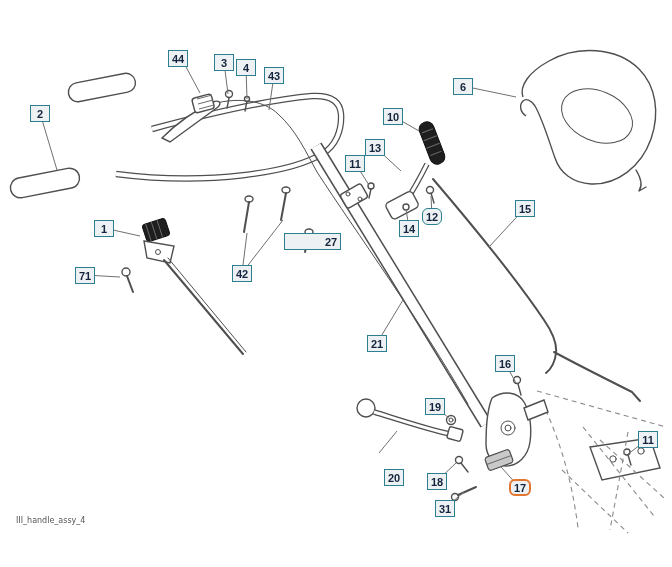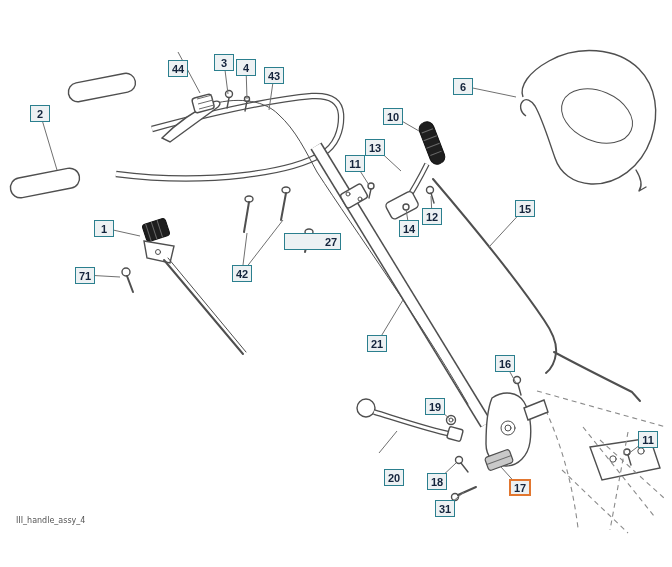--- a/index.html
+++ b/index.html
@@ -219,40 +219,40 @@
         <line x1="435" y1="406" x2="450" y2="419" class="leader"></line>
         <line x1="379" y1="453" x2="397" y2="431" class="leader"></line>
         <line x1="648" y1="439" x2="628" y2="454" class="leader"></line>
         <line x1="437" y1="481" x2="456" y2="463" class="leader"></line>
         <line x1="519" y1="487" x2="501" y2="467" class="leader"></line>
         <line x1="445" y1="508" x2="464" y2="492" class="leader"></line>
       </g>
   </svg>
 
   <div id="callout-layer">
-      <div class="callout" style="left: 168px; top: 60px; text-align: center;">44</div>
+      <div class="callout" style="left: 168px; top: 50px; text-align: center;">44</div>
       <div class="callout" style="left: 214px; top: 54px;">3</div>
       <div class="callout" style="left: 236px; top: 59px;">4</div>
       <div class="callout" style="left: 264px; top: 67px;">43</div>
       <div class="callout" style="left: 30px; top: 105px;">2</div>
       <div class="callout" style="left: 453px; top: 78px;">6</div>
       <div class="callout" style="left: 383px; top: 108px;">10</div>
       <div class="callout" style="left: 365px; top: 139px;">13</div>
       <div class="callout" style="left: 345px; top: 155px;">11</div>
-      <div class="callout" style="left: 422px; top: 208px;">12</div>
+      <div class="callout" style="left: 422px; top: 208px; border-radius: 6px;">12</div>
       <div class="callout" style="left: 399px; top: 220px;">14</div>
       <div class="callout" style="left: 515px; top: 200px;">15</div>
       <div class="callout" style="left: 94px; top: 220px;">1</div>
       <div class="callout" style="left: 284px; top: 233px; padding-left: 40px;">27</div>
       <div class="callout" style="left: 75px; top: 267px;">71</div>
       <div class="callout" style="left: 232px; top: 265px;">42</div>
       <div class="callout" style="left: 367px; top: 335px; text-align: center;">21</div>
       <div class="callout" style="left: 495px; top: 355px;">16</div>
       <div class="callout" style="left: 425px; top: 398px; text-align: right;">19</div>
       <div class="callout" style="left: 384px; top: 445px; margin-top: 24px;">20</div>
       <div class="callout" style="left: 638px; top: 431px;">11</div>
       <div class="callout" style="left: 427px; top: 473px;">18</div>
-      <div class="callout highlight" style="left: 509px; top: 479px;">17</div>
+      <div class="callout highlight" style="left: 509px; top: 479px; border-radius: 6px;">17</div>
       <div class="callout" style="left: 435px; top: 500px;">31</div>
     </div>
 
   <div class="caption">III_handle_assy_4</div>
 </div>
 
 </body></html>

